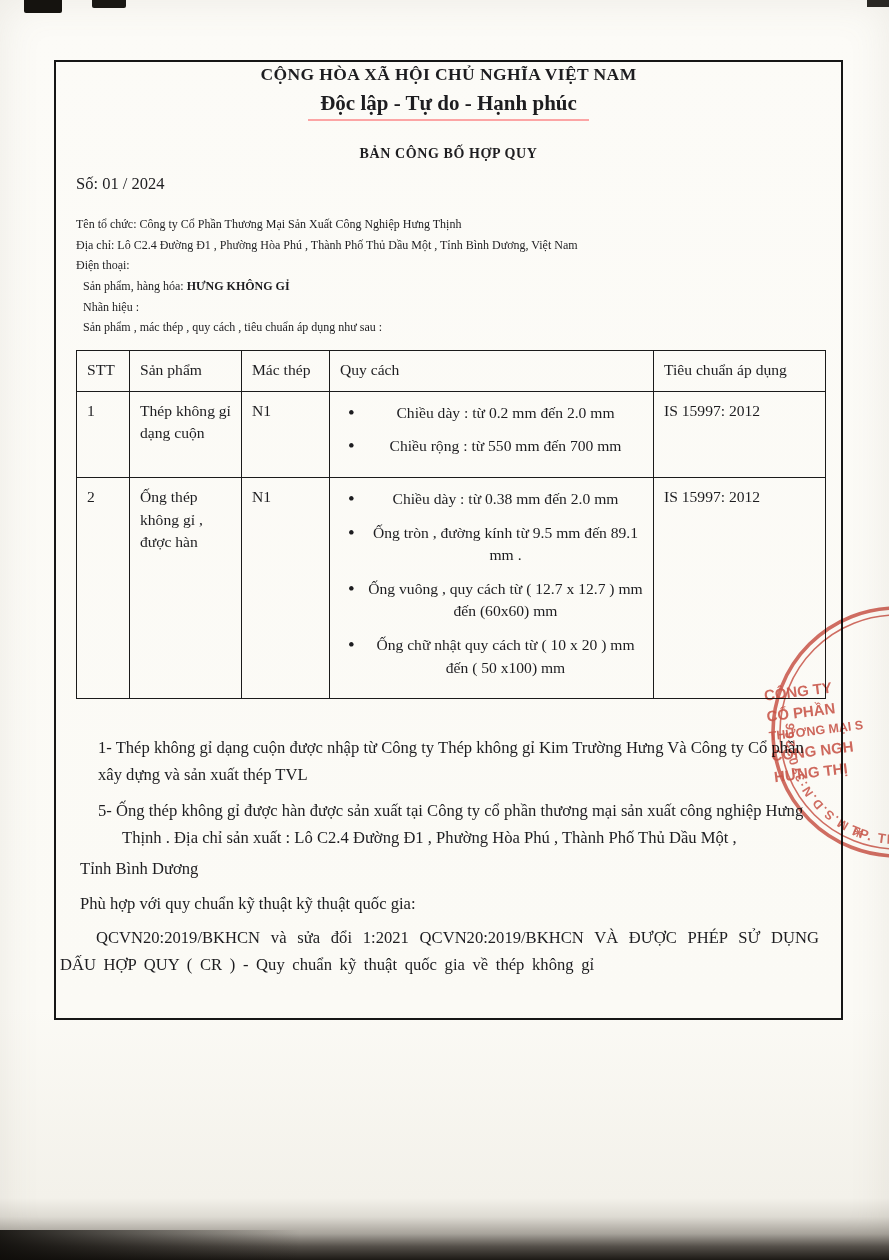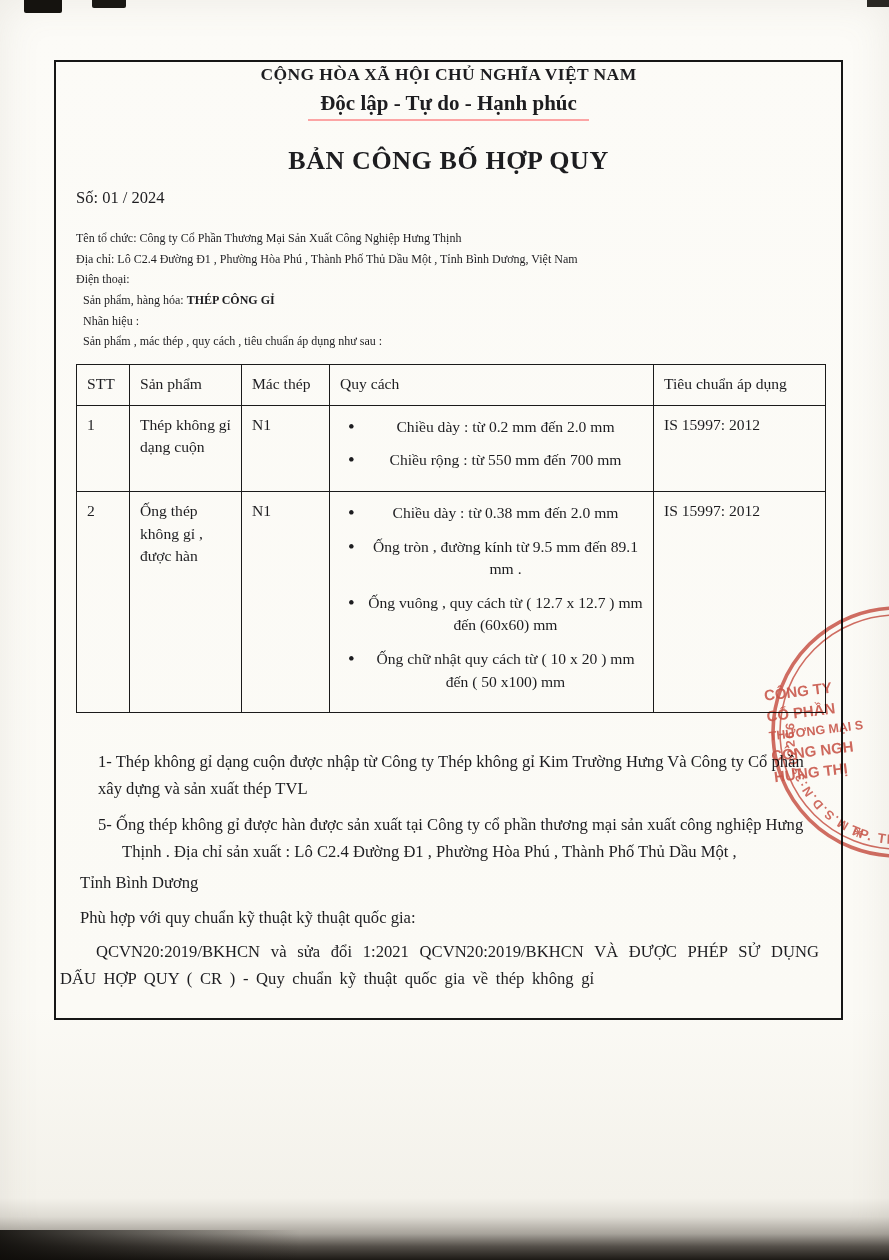--- a/index.html
+++ b/index.html
@@ -42,21 +42,21 @@
     overflow:hidden;
   }
 
   .vn-header { text-align:center; margin-top:2px; }
   .national-title { font-size:17.5px; font-weight:bold; letter-spacing:.4px; }
   .motto {
     display:inline-block; font-size:21px; font-weight:bold;
     border-bottom:2px solid #fca5a5; padding:2px 12px 3px 12px; margin-top:4px;
   }
 
-  .doc-title { text-align:center; font-size:26px; font-weight:bold; letter-spacing:.6px; margin-top:25px; }
+  .doc-title { text-align:center; font-size:14px; font-weight:bold; letter-spacing:.6px; margin-top:25px; }
   .doc-number { text-align:left; font-size:16.5px; margin-top:12px; }
 
   .intro { margin-top:20px; font-size:12px; line-height:1.72; }
   .intro p { margin:0; }
   .p-indent { padding-left:7px; }
   .product-name { font-weight:bold; }
 
   table.spec-table {
     width:100%; border-collapse:collapse; table-layout:fixed;
     margin-top:12px; font-size:15.6px; line-height:1.45;
@@ -110,21 +110,21 @@
     <div><span class="motto">Độc lập - Tự do - Hạnh phúc</span></div>
   </div>
 
   <div class="doc-title">BẢN CÔNG BỐ HỢP QUY</div>
   <div class="doc-number">Số: 01 / 2024</div>
 
   <div class="intro">
     <p>Tên tổ chức: Công ty Cổ Phần Thương Mại Sản Xuất Công Nghiệp Hưng Thịnh</p>
     <p>Địa chỉ: Lô C2.4 Đường Đ1 , Phường Hòa Phú , Thành Phố Thủ Dầu Một , Tỉnh Bình Dương, Việt Nam</p>
     <p>Điện thoại:</p>
-    <p class="p-indent"><span>Sản phẩm, hàng hóa: </span><span class="product-name">THÉP CÔNG GỈ</span></p>
+    <p class="p-indent"><span>Sản phẩm, hàng hóa: </span><span class="product-name">HƯNG KHÔNG GỈ</span></p>
     <p class="p-indent">Nhãn hiệu :</p>
     <p class="p-indent">Sản phẩm , mác thép , quy cách , tiêu chuẩn áp dụng như sau :</p>
   </div>
 
   <table class="spec-table">
     <colgroup>
       <col class="col-stt">
         <col class="col-sp">
         <col class="col-mac">
         <col class="col-qc">

